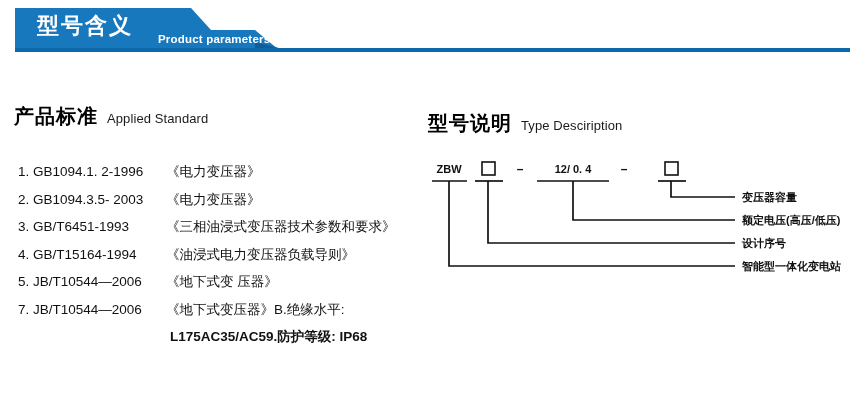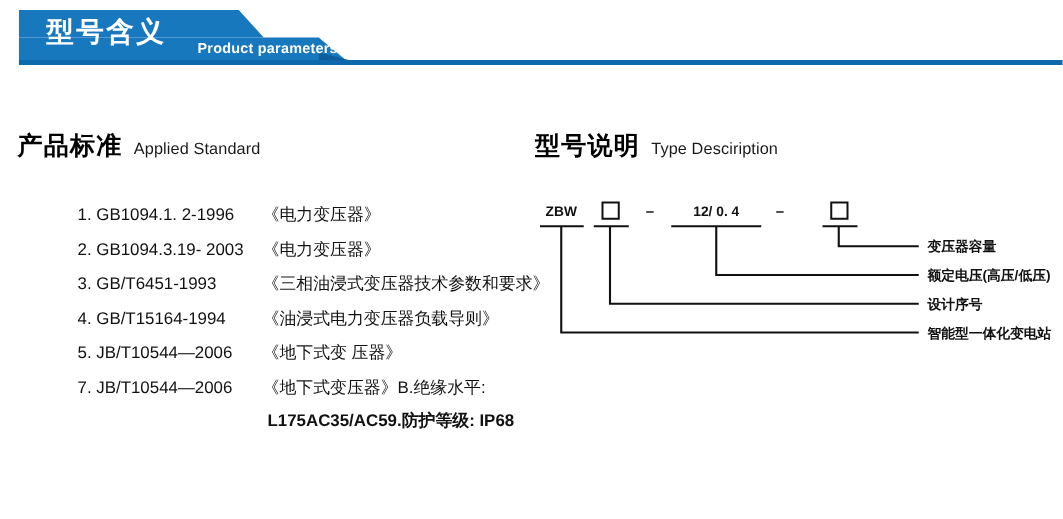--- a/index.html
+++ b/index.html
@@ -27,24 +27,24 @@
   .sec-head{position:absolute;white-space:nowrap;}
   .sec-head .cn{
     font-size:20px;font-weight:bold;color:#000000;
     letter-spacing:1px;vertical-align:baseline;
   }
   .sec-head .en{
     font-size:13px;color:#1a1a1a;margin-left:9px;
     vertical-align:baseline;letter-spacing:0.1px;margin-top:48px;
   }
   #head-standard{left:14px;top:103px;}
-  #head-type{left:428px;top:103px;}
+  #head-type{left:428px;top:110px;}
 
   
-  .std-list{position:absolute;left:18px;top:158px;width:410px;margin-left:44px;}
+  .std-list{position:absolute;left:18px;top:158px;width:410px;}
   .std-row{
     display:block;
     font-size:13.5px;color:#111;
     line-height:27.5px;white-space:nowrap;
   }
   .std-row .code{display:inline-block;min-width:148px;}
   .std-row .name{}
   .std-cont{
     display:block;font-size:13.5px;color:#111;
     line-height:27.5px;white-space:nowrap;padding-left:152px;font-weight:bold;
@@ -94,21 +94,21 @@
 
 <div class="std-list">
 
   <div class="std-row">
     <span class="code"><span>1.</span>
       <span>GB1094.1. 2-1996</span></span><span class="name">《电力变压器》</span>
   </div>
 
   <div class="std-row">
     <span class="code"><span>2.</span>
-      <span>GB1094.3.19- 2003</span></span><span class="name">《电力变压器》</span>
+      <span>GB1094.3.5- 2003</span></span><span class="name">《电力变压器》</span>
   </div>
 
   <div class="std-row">
     <span class="code"><span>3.</span>
       <span>GB/T6451-1993</span></span><span class="name">《三相油浸式变压器技术参数和要求》</span>
   </div>
 
   <div class="std-row">
     <span class="code"><span>4.</span>
       <span>GB/T15164-1994</span></span><span class="name">《油浸式电力变压器负载导则》</span>

